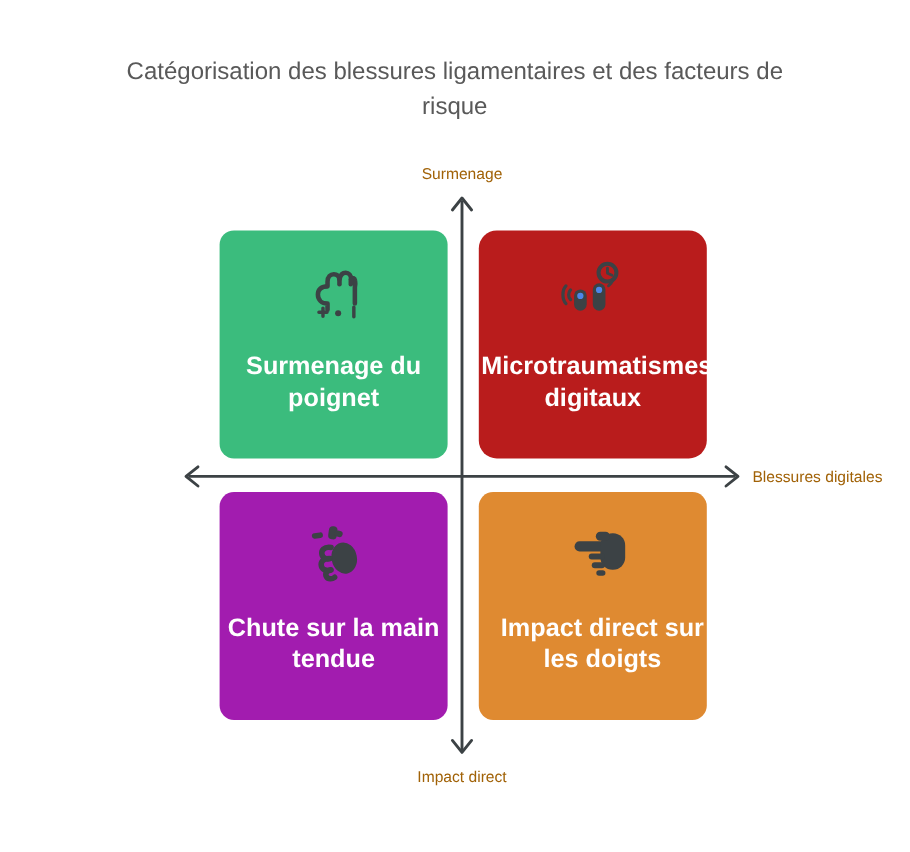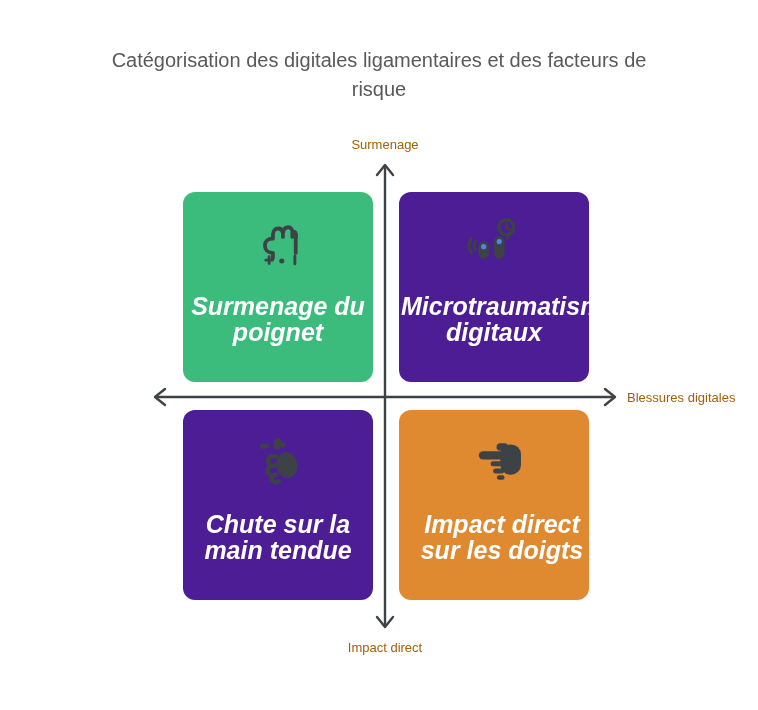--- a/index.html
+++ b/index.html
@@ -31,30 +31,30 @@
   .q-tl{left:183px;top:192px;}
   .q-tr{left:399px;top:192px;}
   .q-bl{left:183px;top:410px;}
   .q-br{left:399px;top:410px;padding-left:16px;}
   .icon{width:54px;height:54px;}
   .icon svg{width:54px;height:54px;display:block;}
   .ic-fill{fill:#3C4245;}
   .ic-stroke{fill:none;stroke:#3C4245;stroke-linecap:round;stroke-linejoin:round;}
   .qlabel{
     margin-top:24px;max-width:186px;text-align:center;
-    font-size:25px;line-height:26px;font-weight:700;color:#ffffff;font-style:italic;
+    font-size:21px;line-height:26px;font-weight:700;color:#ffffff;
   }
   .q-br .qlabel{max-width:170px;}
 </style>
 </head>
 <body>
 
 <div class="stage">
 
-  <h1 class="title">Catégorisation des digitales ligamentaires et des facteurs de risque</h1>
+  <h1 class="title">Catégorisation des blessures ligamentaires et des facteurs de risque</h1>
 
   <svg class="axes" viewBox="0 0 758 710" aria-hidden="true">
     <line x1="385" y1="167" x2="385" y2="625"></line>
     <path class="head" d="M377 175 L385 165 L393 175"></path>
     <path class="head" d="M377 617 L385 627 L393 617"></path>
     <line x1="157" y1="397" x2="613" y2="397"></line>
     <path class="head" d="M165 389 L155 397 L165 405"></path>
     <path class="head" d="M605 389 L615 397 L605 405"></path>
   </svg>
 
@@ -69,38 +69,38 @@
         <path class="ic-stroke" stroke-width="4.5" d="M37.8 21 V26"></path>
         <path class="ic-stroke" stroke-width="4.5" d="M49 21 V26"></path>
         <path class="ic-stroke" stroke-width="3.4" d="M17.5 53.5 H25.5 M21.5 49.5 V57.5"></path>
         <circle class="ic-fill" cx="36.5" cy="54.5" r="3"></circle>
         <path class="ic-stroke" stroke-width="3.4" d="M52 48.5 V58"></path>
       </svg>
     </div>
     <div class="qlabel">Surmenage du poignet</div>
   </div>
 
-  <div class="q q-tr" style="background-color: #4c1d95;">
+  <div class="q q-tr" style="background-color: #b91c1c; border-radius: 15px;">
     <div class="icon" style="color: rgb(76, 134, 233);">
       <svg viewBox="0 0 64 64">
         <circle class="ic-stroke" stroke-width="4" cx="46.5" cy="14.5" r="8.8"></circle>
         <path class="ic-stroke" stroke-width="2.8" d="M46.5 15 V10 M46.5 15 L51 17"></path>
         <rect class="ic-fill" x="13.5" y="31" width="12.5" height="21" rx="6.2"></rect>
         <circle cx="19.7" cy="37.5" r="3.1" fill="currentColor"></circle>
         <rect class="ic-fill" x="32" y="25" width="12.5" height="27" rx="6.2"></rect>
         <circle cx="38.2" cy="31.5" r="3.1" fill="currentColor"></circle>
         <path class="ic-stroke" stroke-width="3.2" d="M10 31.5 C7.5 34 7.5 38.5 10 41"></path>
         <path class="ic-stroke" stroke-width="3.2" d="M5.5 27.5 C1.5 31.5 1.5 41 5.5 45"></path>
         <path class="ic-stroke" stroke-width="2.8" d="M47.5 27.5 C49.5 26 50.5 25 51.2 23"></path>
       </svg>
     </div>
     <div class="qlabel">Microtraumatismes digitaux</div>
   </div>
 
-  <div class="q q-bl" style="background-color: #4c1d95;">
+  <div class="q q-bl" style="background-color: #a21caf;">
     <div class="icon" style="color: rgb(224, 85, 86);">
       <svg viewBox="0 0 64 64">
         <rect class="ic-fill" x="10.5" y="13" width="11" height="5.5" rx="2.7" transform="rotate(-8 16 15.7)"></rect>
         <rect class="ic-fill" x="27" y="6.5" width="8.5" height="13" rx="4" transform="rotate(8 31 13)"></rect>
         <rect class="ic-fill" x="33" y="11" width="8" height="6" rx="3" transform="rotate(15 37 14)"></rect>
         <ellipse class="ic-fill" cx="42.5" cy="38" rx="12.5" ry="15.5" transform="rotate(-12 42.5 38)"></ellipse>
         <path class="ic-stroke" stroke-width="5.5" d="M29.5 27.5 C22.5 26.5 19.5 30.5 20.5 34.5 C21.3 38 25 39.5 28.5 38.5"></path>
         <path class="ic-stroke" stroke-width="5.5" d="M27.5 38.5 C21 38.5 19 42.5 20 46 C21 49.5 25 51 28.5 50"></path>
         <path class="ic-stroke" stroke-width="5.5" d="M29.5 49.5 C24.5 50 23.5 54 25 56.5 C26.5 59 30.5 59 33 57"></path>
       </svg>

